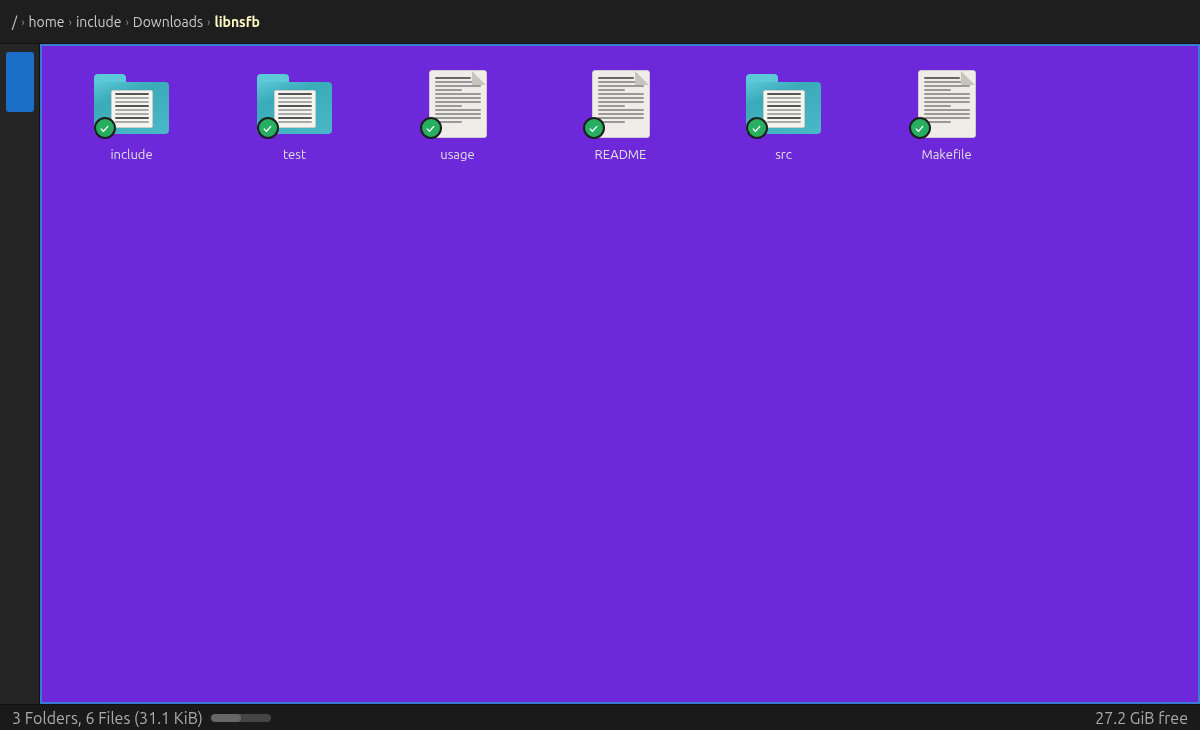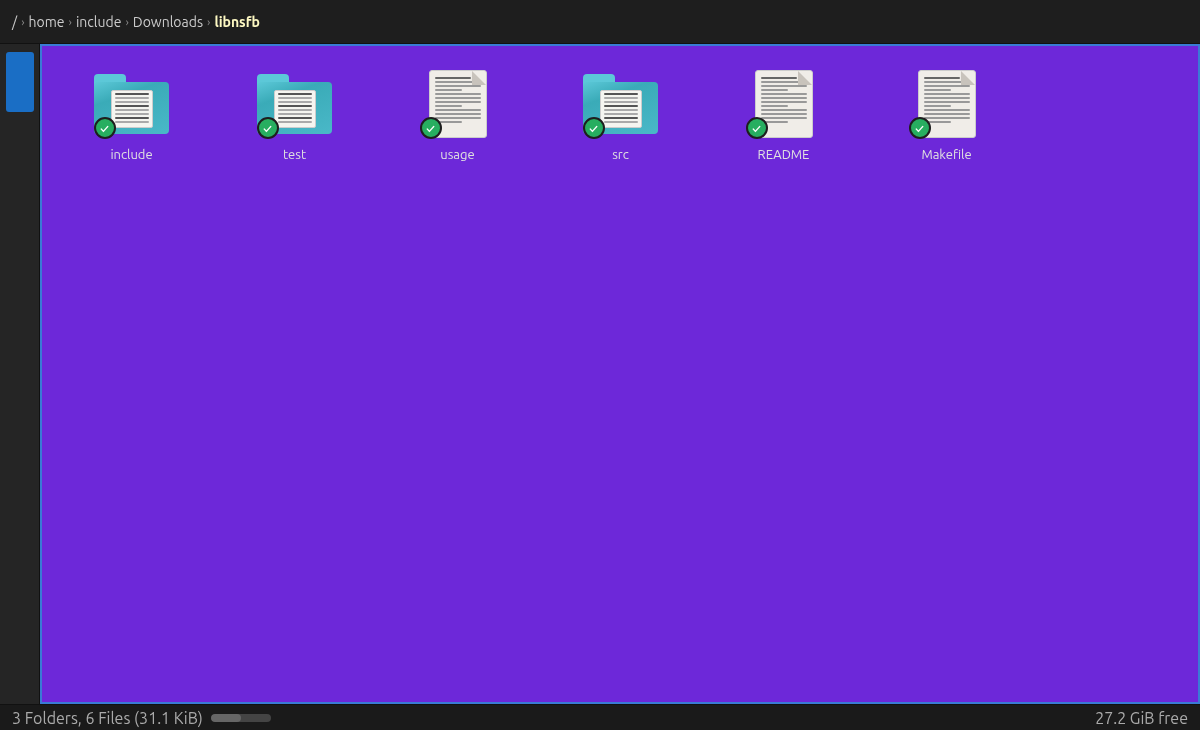--- a/index.html
+++ b/index.html
@@ -346,63 +346,63 @@
                 <div class="doc-line"></div>
                 <div class="doc-line short"></div>
               </div>
             </div>
             <div class="check-badge"></div>
           </div>
           <div class="file-label">usage</div>
         </div>
         <div class="file-item">
           <div class="icon-wrapper">
+            <div class="doc-icon">
+              <div class="doc-corner"></div>
+              <div class="doc-lines">
+                <div class="doc-line dark"></div>
+                <div class="doc-line"></div>
+                <div class="doc-line"></div>
+                <div class="doc-line short"></div>
+                <div class="doc-line"></div>
+                <div class="doc-line"></div>
+                <div class="doc-line"></div>
+                <div class="doc-line short"></div>
+                <div class="doc-line"></div>
+                <div class="doc-line"></div>
+                <div class="doc-line"></div>
+                <div class="doc-line short"></div>
+              </div>
+            </div>
+            <div class="check-badge"></div>
+          </div>
+          <div class="file-label">README</div>
+        </div>
+        <div class="file-item">
+          <div class="icon-wrapper">
             <div class="folder-icon">
               <div class="folder-tab"></div>
               <div class="folder-body">
                 <div class="folder-doc">
                   <div class="folder-doc-lines">
                     <div class="folder-doc-line dark"></div>
                     <div class="folder-doc-line"></div>
                     <div class="folder-doc-line"></div>
                     <div class="folder-doc-line dark"></div>
                     <div class="folder-doc-line"></div>
                     <div class="folder-doc-line"></div>
                     <div class="folder-doc-line dark"></div>
                     <div class="folder-doc-line"></div>
                   </div>
                 </div>
               </div>
             </div>
             <div class="check-badge"></div>
           </div>
           <div class="file-label">src</div>
-        </div>
-        <div class="file-item">
-          <div class="icon-wrapper">
-            <div class="doc-icon">
-              <div class="doc-corner"></div>
-              <div class="doc-lines">
-                <div class="doc-line dark"></div>
-                <div class="doc-line"></div>
-                <div class="doc-line"></div>
-                <div class="doc-line short"></div>
-                <div class="doc-line"></div>
-                <div class="doc-line"></div>
-                <div class="doc-line"></div>
-                <div class="doc-line short"></div>
-                <div class="doc-line"></div>
-                <div class="doc-line"></div>
-                <div class="doc-line"></div>
-                <div class="doc-line short"></div>
-              </div>
-            </div>
-            <div class="check-badge"></div>
-          </div>
-          <div class="file-label">README</div>
         </div>
         <div class="file-item">
           <div class="icon-wrapper">
             <div class="doc-icon">
               <div class="doc-corner"></div>
               <div class="doc-lines">
                 <div class="doc-line dark"></div>
                 <div class="doc-line"></div>
                 <div class="doc-line"></div>
                 <div class="doc-line short"></div>

